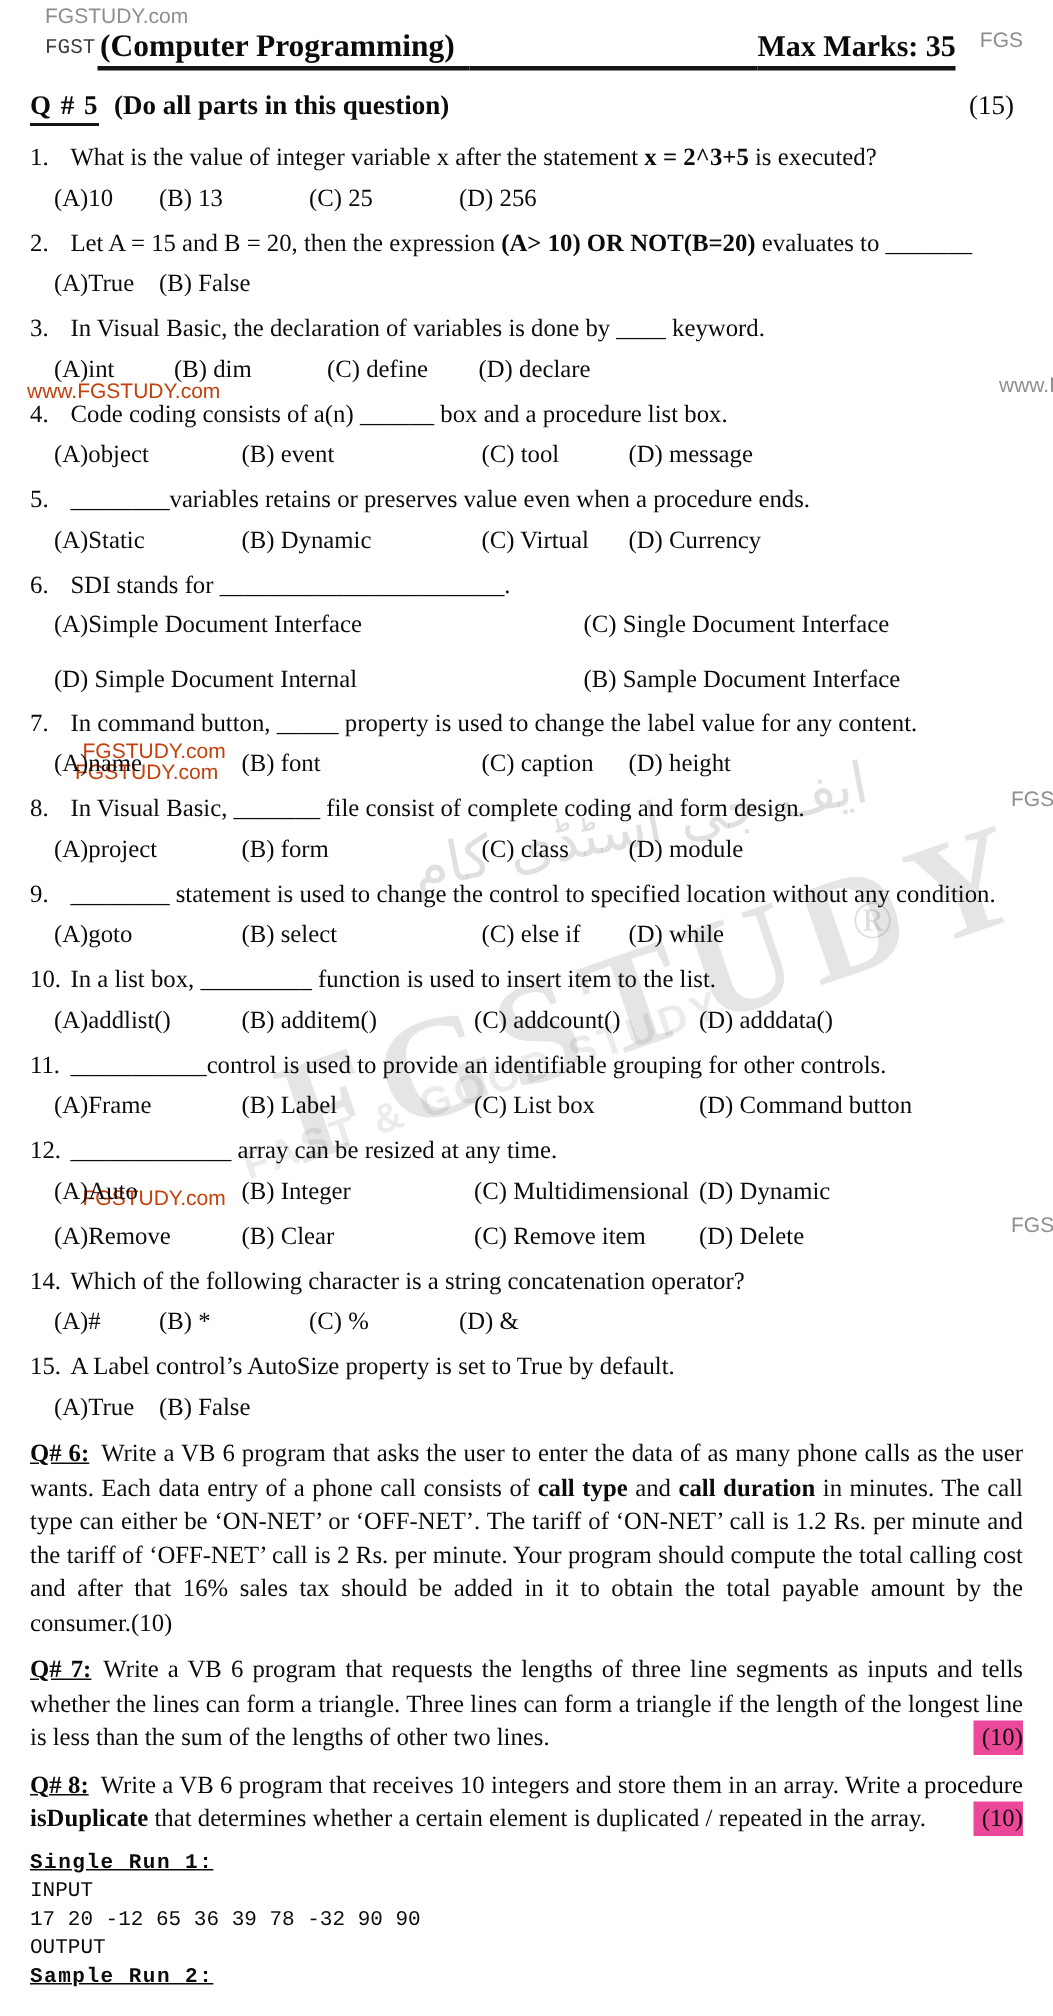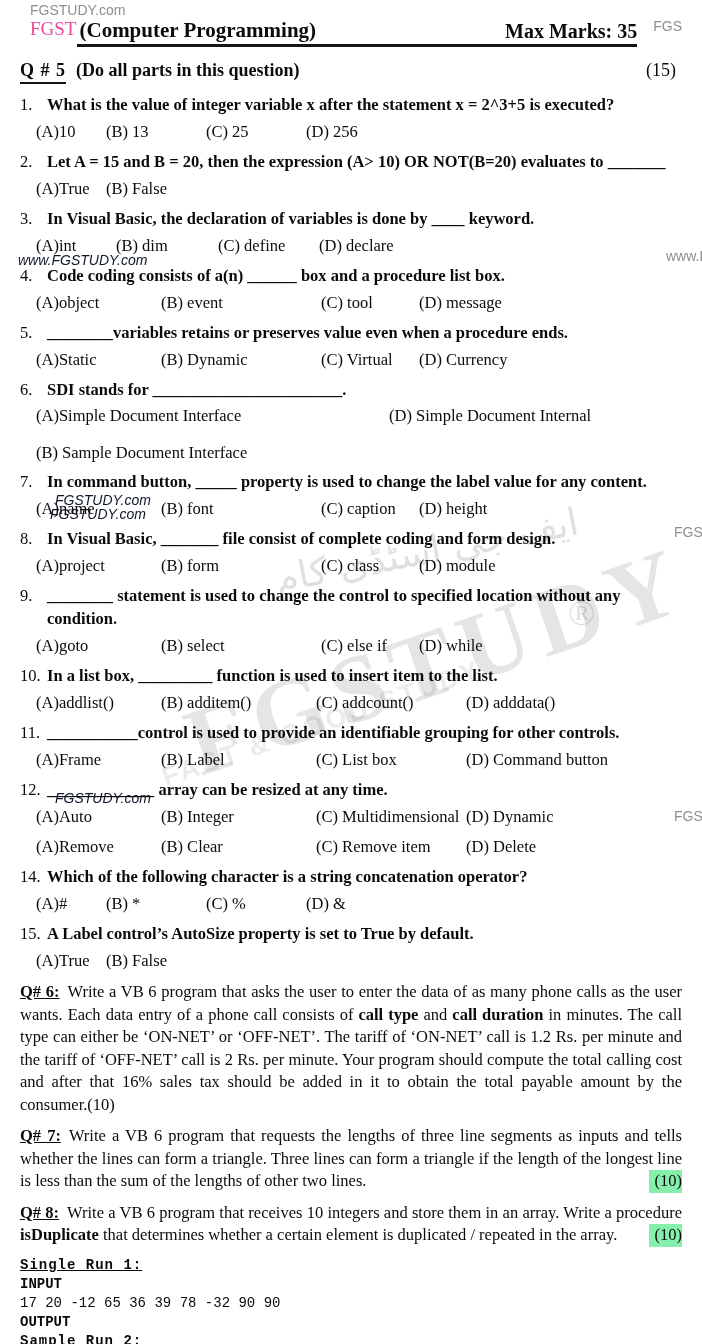--- a/index.html
+++ b/index.html
@@ -1,73 +1,73 @@
 <!DOCTYPE html>
 <html><head>
 <meta charset="utf-8">
 <style>
   html,body{margin:0;padding:0;background:#dddddd;}
   .page{width:702px;height:1344px;background:#ffffff;position:relative;overflow:hidden;
         font-family:"Liberation Serif",serif;color:#0b0b0b;margin:0 auto;}
   
   .wm-layer{position:absolute;inset:0;z-index:0;}
   .wm{position:absolute;font-family:"Liberation Sans",sans-serif;color:#8f8f8f;font-size:14px;white-space:nowrap;}
-  .wm-faint{color:#0f172a;font-style:italic;}
+  .wm-faint{color:#c2410c;}
   .wm-brand{position:absolute;left:190px;top:690px;transform:rotate(-19deg);transform-origin:0 50%;
             font-family:"Liberation Serif",serif;font-weight:bold;font-size:96px;letter-spacing:9px;
             color:rgba(0,0,0,0.10);white-space:nowrap;}
   .wm-reg{position:absolute;left:568px;top:592px;font-size:36px;color:rgba(0,0,0,0.13);
           font-family:"Liberation Serif",serif;}
   .wm-arabic{position:absolute;left:275px;top:558px;transform:rotate(-11deg);transform-origin:0 50%;
              font-family:"DejaVu Sans",sans-serif;font-size:38px;color:rgba(0,0,0,0.12);white-space:nowrap;}
   .wm-tag{position:absolute;left:163px;top:763px;transform:rotate(-19deg);transform-origin:0 50%;
           font-family:"Liberation Sans",sans-serif;font-weight:bold;font-size:27px;letter-spacing:3px;
           color:rgba(0,0,0,0.08);white-space:nowrap;}
   
   .content{position:relative;z-index:1;padding:2px 20px 0 20px;}
   .site{font-family:"Liberation Sans",sans-serif;font-size:14px;color:#8e8e8e;padding-left:10px;}
   .header-row{display:flex;align-items:flex-end;margin-top:0;}
-  .hdr-prefix{font-family:Liberation Serif, serif;font-size:19px;color:#ec4899;padding:0 1px 7px 10px;}
+  .hdr-prefix{font-family:Liberation Mono, monospace;font-size:14px;color:#404040;padding:0 1px 7px 10px;}
   .title{font-size:21px;font-weight:bold;border-bottom:3px solid #151515;padding:0 10px 1px 2px;white-space:nowrap;}
   .hdr-fill{flex:1;border-bottom:3px solid #151515;height:26px;}
   .max-marks{font-size:20px;font-weight:bold;border-bottom:3px solid #151515;padding-bottom:1px;white-space:nowrap;}
   .hdr-clip{font-family:"Liberation Sans",sans-serif;font-size:14px;color:#8e8e8e;align-self:flex-start;
             margin-left:16px;}
   .q5-head{display:flex;align-items:baseline;margin:13px 0 9px 0;}
   .q5-label{font-weight:bold;font-size:18px;border-bottom:2.5px solid #151515;letter-spacing:1px;padding-bottom:1px;}
   .q5-text{font-weight:bold;font-size:18px;margin-left:10px;}
   .q5-marks{margin-left:auto;font-size:18px;margin-right:6px;}
   .q{margin-bottom:7px;}
   .q-line{font-size:16.5px;line-height:23px;display:flex;}
   .q-num{width:27px;flex:none;}
-  .q-text{flex:1;font-weight:bold;}
+  .q-text{flex:1;}
   .opts{font-size:16.5px;line-height:23px;margin:4px 0 2px 0;padding-left:16px;display:flex;}
   .opts span{display:inline-block;white-space:nowrap;}
   .opts-xs span:nth-child(1){width:70px}
   .opts-xs span:nth-child(2){width:100px}
   .opts-xs span:nth-child(3){width:100px}
   .opts-2 span:nth-child(1){width:70px}
   .opts-s span:nth-child(1){width:80px}
   .opts-s span:nth-child(2){width:102px}
   .opts-s span:nth-child(3){width:101px}
   .opts-m span:nth-child(1){width:125px}
   .opts-m span:nth-child(2){width:160px}
   .opts-m span:nth-child(3){width:98px}
   .opts-l span:nth-child(1){width:125px}
   .opts-l span:nth-child(2){width:155px}
   .opts-l span:nth-child(3){width:150px}
   .opts-grid{display:grid;grid-template-columns:337px 1fr;font-size:16.5px;line-height:21px;
              margin:4px 0 4px 0;padding-left:16px;gap:16px;}
   .essay{margin-top:9px;text-align:justify;font-size:16.5px;line-height:22.5px;position:relative;}
   .essay .lbl{font-weight:bold;text-decoration:underline;}
   .essay .sp{display:inline-block;width:8px;}
-  .marks-abs{position:absolute;right:0;bottom:0;background:#86efac;padding-left:6px;}
+  .marks-abs{position:absolute;right:0;bottom:0;background:#ec4899;padding-left:6px;}
   .mono{font-family:"Liberation Mono","DejaVu Sans Mono",monospace;font-size:14px;line-height:19px;margin-top:9px;}
   .mono .t{font-weight:bold;text-decoration:underline;letter-spacing:1px;}
-  .mono .b{font-weight:bold;}
+  .mono .b{font-weight:normal;}
 </style>
 </head>
 <body>
 
 <div class="page">
 
   <div class="wm-layer">
     <div class="wm-arabic">ایف جی اسٹڈی کام</div>
     <div class="wm-brand">FGSTUDY</div>
     <div class="wm-reg">®</div>
@@ -161,20 +161,21 @@
       </div>
     </div>
 
     <div class="q">
       <div class="q-line">
         <span class="q-num">6.</span>
         <span class="q-text">SDI stands for _______________________.</span>
       </div>
       <div class="opts-grid">
         <span>(A)Simple Document Interface</span>
+        <span>(C) Single Document Interface</span>
         <span>(D) Simple Document Internal</span>
         <span>(B) Sample Document Interface</span>
       </div>
     </div>
 
     <div class="q">
       <div class="q-line">
         <span class="q-num">7.</span>
         <span class="q-text">In command button, _____ property is used to change the label value for any content.</span>
       </div>

